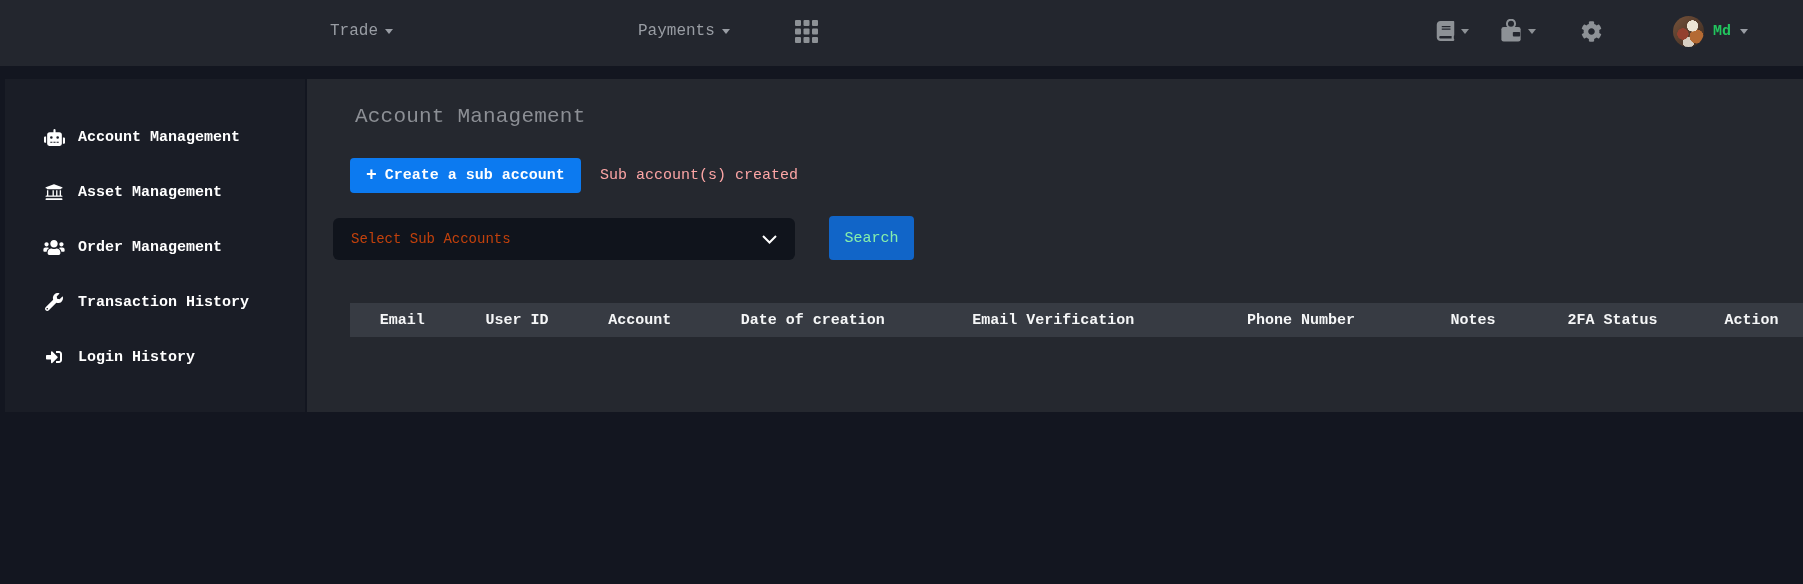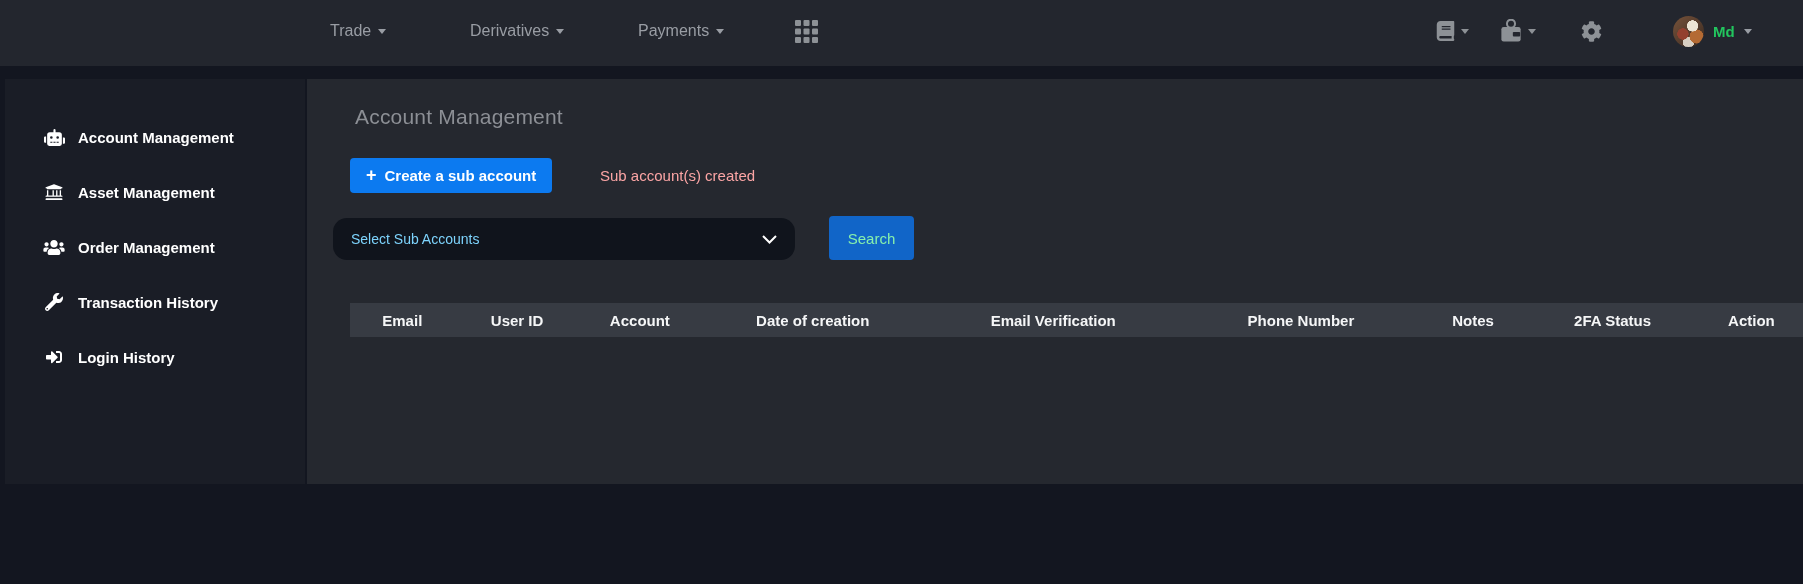--- a/index.html
+++ b/index.html
@@ -10,21 +10,21 @@
     --table-header-bg:#373b43;
     --select-bg:#10141c;
     --create-blue:#0c7af0;
     --search-blue:#1165c8;
     --muted-text:#94979e;
     --white-text:#ffffff;
   }
   *{margin:0;padding:0;box-sizing:border-box;}
   html,body{background:var(--page-bg);}
   body{font-family:"Liberation Sans","DejaVu Sans",sans-serif;}
-  .screen{position:relative;width:1803px;height:584px;background:var(--page-bg);overflow:hidden;}
+  .screen{position:relative;width:1803px;height:412px;background:var(--page-bg);overflow:hidden;font-family:Liberation Mono, monospace;}
 
   
   .topbar{position:absolute;left:0;top:0;width:1803px;height:66px;background:var(--topbar-bg);}
   .topbar>*{position:absolute;top:0;height:62px;display:flex;align-items:center;}
   button{background:none;border:none;font:inherit;color:inherit;cursor:pointer;}
   .nav-item{color:#999da4;font-size:16px;gap:7px;cursor:pointer;}
   .caret{width:0;height:0;border-left:4px solid transparent;border-right:4px solid transparent;border-top:5px solid currentColor;display:inline-block;}
   .grid-btn{color:#8d9196;}
   .lang{color:#999da4;font-size:16px;cursor:pointer;}
   .lang .vdiv{display:inline-block;width:1px;height:24px;background:#565a61;margin:0 17px 0 14px;}
@@ -46,43 +46,39 @@
   .side-item{position:absolute;left:38px;height:30px;display:flex;align-items:center;color:var(--white-text);font-size:15px;font-weight:bold;cursor:pointer;white-space:nowrap;}
   .side-icon{width:22px;display:flex;justify-content:center;margin-right:13px;color:#fff;}
   .side-icon svg{fill:currentColor;}
 
   
   .panel{position:absolute;left:307px;top:79px;width:1496px;height:405px;background:var(--panel-bg);}
   .title{position:absolute;left:48px;top:26px;font-size:21px;font-weight:normal;color:#8c8f95;letter-spacing:.2px;}
   .create-btn{position:absolute;left:43px;top:79px;height:35px;padding:0 16px;border-radius:4px;background:var(--create-blue);color:#fff;font-size:15px;font-weight:bold;display:flex;align-items:center;gap:8px;}
   .plus{font-size:18px;font-weight:bold;line-height:1;position:relative;top:-1px;}
   .subtext{position:absolute;left:293px;top:79px;height:35px;display:flex;align-items:center;color:#fca5a5;font-size:15px;}
-  .select{position:absolute;left:26px;top:139px;width:462px;height:42px;background:var(--select-bg);border-radius:14px;display:flex;align-items:center;justify-content:space-between;padding:0 18px;color:#7dd3fc;font-size:14px;cursor:pointer;}
+  .select{position:absolute;left:26px;top:139px;width:462px;height:42px;background:var(--select-bg);border-radius:6px;display:flex;align-items:center;justify-content:space-between;padding:0 18px;color:#c2410c;font-size:14px;cursor:pointer;}
   .chev{stroke:#fff;stroke-width:2;fill:none;}
   .search-btn{position:absolute;left:522px;top:137px;width:85px;height:44px;background:var(--search-blue);border-radius:4px;color:#86efac;font-size:15px;}
   .table-wrap{position:absolute;left:43px;top:224px;right:0;}
   table{width:100%;border-collapse:collapse;table-layout:fixed;}
   th{background:var(--table-header-bg);height:34px;font-size:15px;font-weight:bold;color:#f5f6f7;text-align:center;white-space:nowrap;overflow:hidden;}
 </style>
 </head>
 <body>
 
 <div class="screen">
 
   <header class="topbar">
 
     <div class="nav-item" style="left:330px">
       <span>Trade</span>
       <i class="caret"></i>
     </div>
 
-    <div class="nav-item" style="left:470px">
-      <span>Derivatives</span>
-      <i class="caret"></i>
-    </div>
 
     <div class="nav-item" style="left:638px">
       <span>Payments</span>
       <i class="caret"></i>
     </div>
 
     <button class="grid-btn" style="left:795px">
       <svg width="23" height="23" viewBox="0 0 23 23" fill="currentColor">
         <rect x="0" y="0" width="6" height="6" rx="1"></rect>
           <rect x="8.5" y="0" width="6" height="6" rx="1"></rect>

